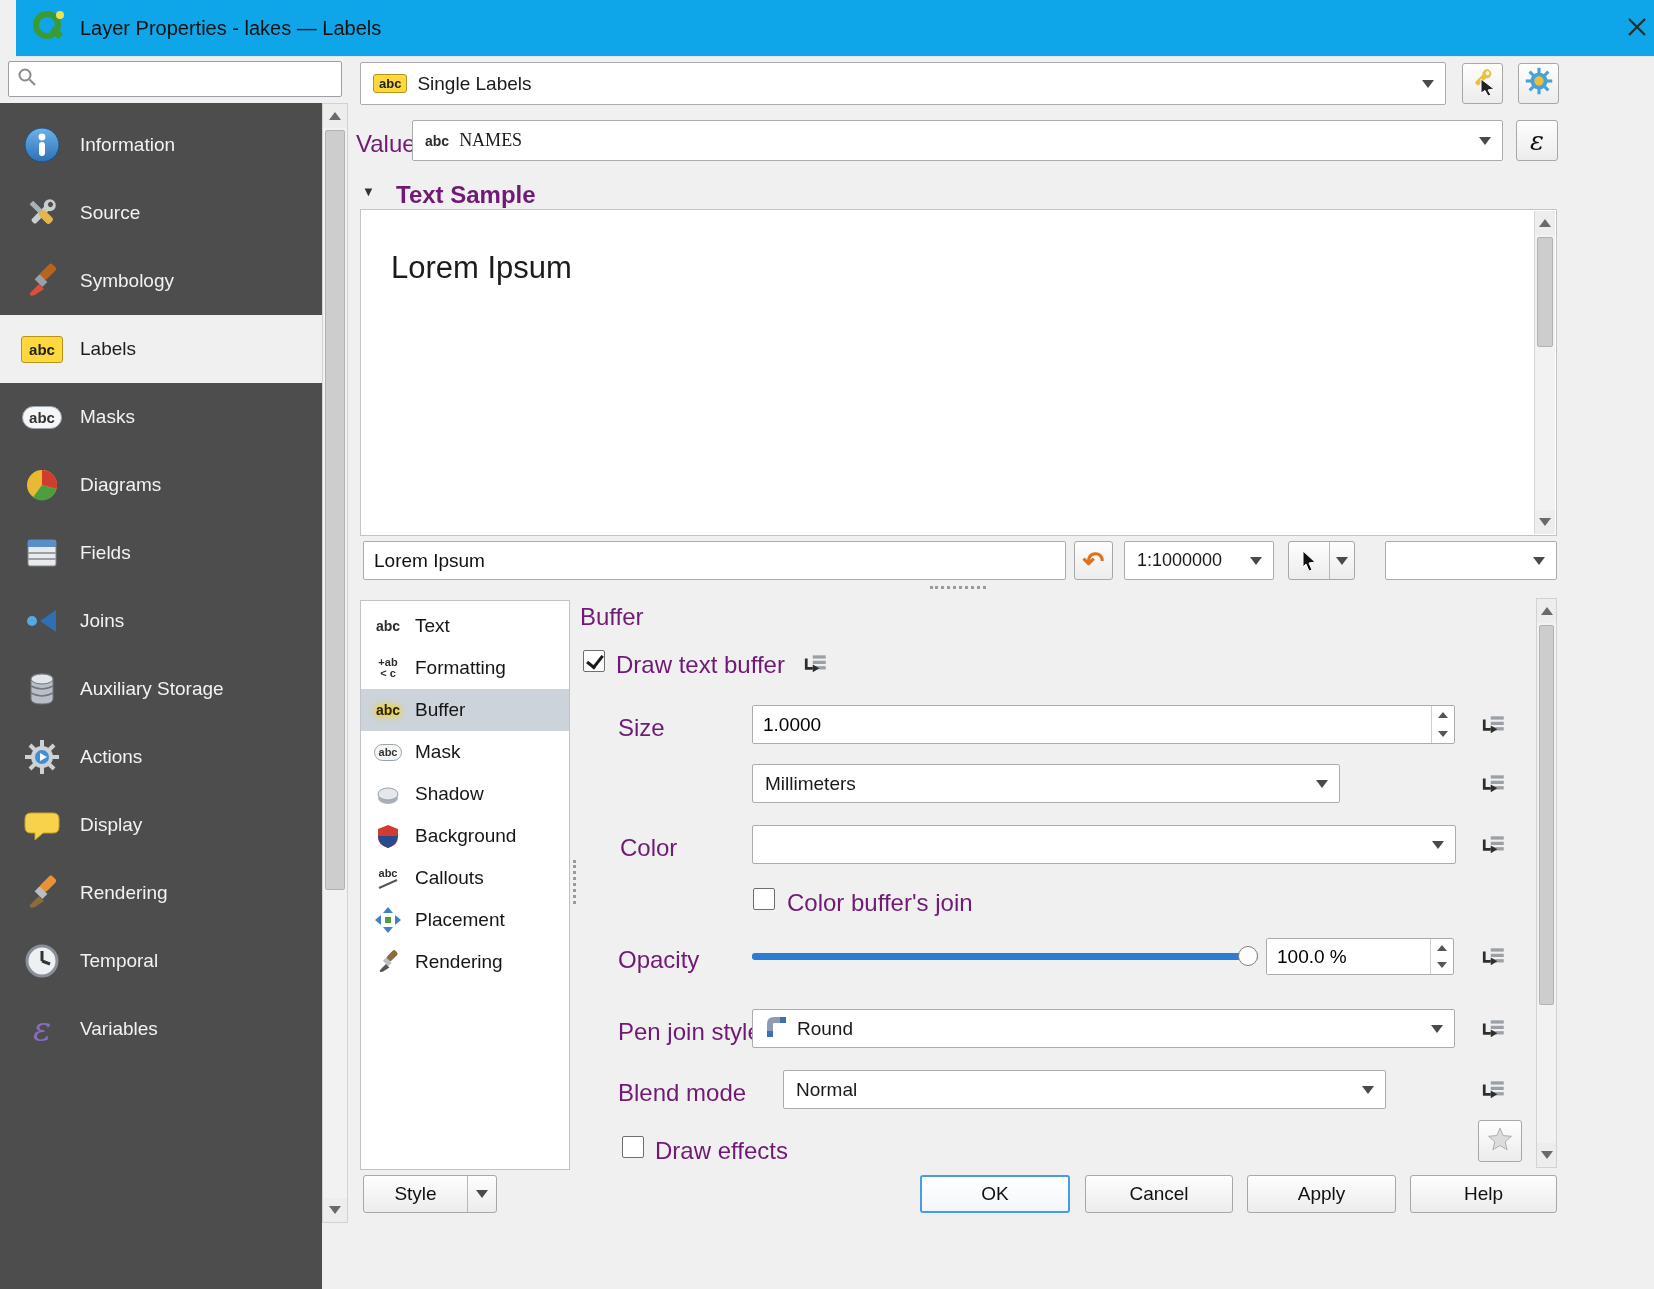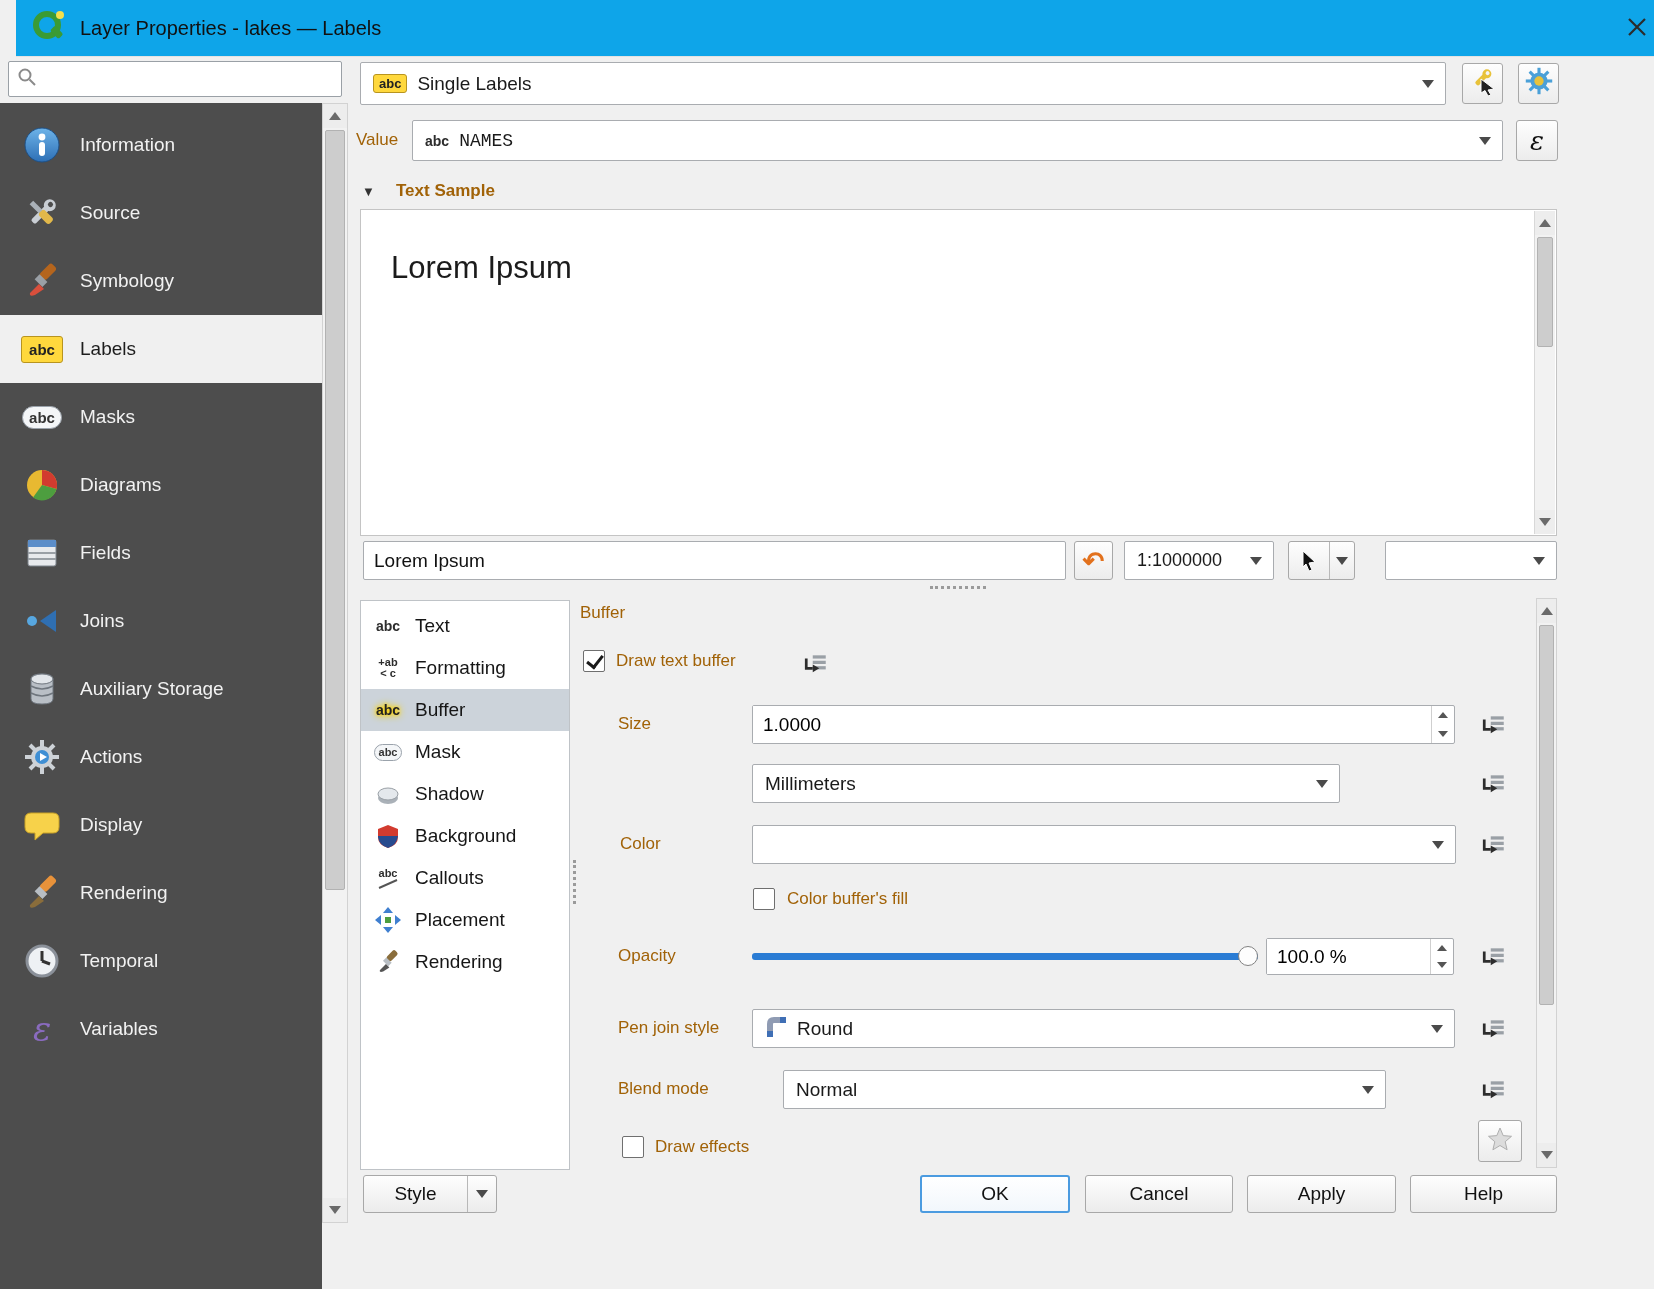--- a/index.html
+++ b/index.html
@@ -34,21 +34,21 @@
   .btn.primary{border:2px solid #4b9be0;background:linear-gradient(#ffffff,#f2f7fc)}
   .input{position:absolute;background:#fff;border:1px solid #a9acb0;border-radius:2px;font-size:19px;padding:0 10px;font-family:"Liberation Sans",sans-serif;color:#111;outline:none}
   .spinwrap{position:absolute;background:#fff;border:1px solid #a9acb0;border-radius:2px}
   .spinwrap input{position:absolute;left:0;top:0;bottom:0;right:24px;border:none;outline:none;font-size:19px;padding:0 10px;font-family:"Liberation Sans",sans-serif;width:calc(100% - 24px)}
   .spin-arrows{position:absolute;right:0;top:0;bottom:0;width:23px;border-left:1px solid #cfcfcf;display:flex;flex-direction:column}
   .spin-arrows .sa{flex:1;display:flex;align-items:center;justify-content:center}
   .sa .t-up{width:0;height:0;border-left:5px solid transparent;border-right:5px solid transparent;border-bottom:6px solid #555}
   .sa .t-dn{width:0;height:0;border-left:5px solid transparent;border-right:5px solid transparent;border-top:6px solid #555}
   .checkbox{position:absolute;width:22px;height:22px;background:#fff;border:1px solid #6f6f6f;border-radius:2px}
   .checkbox.on::after{content:"";position:absolute;left:6px;top:1px;width:7px;height:13px;border-right:3px solid #1a1a1a;border-bottom:3px solid #1a1a1a;transform:rotate(38deg)}
-  .lbl{position:absolute;font-size:17px;color:#a16207;white-space:nowrap;line-height:1.1}
+  .lbl{position:absolute;font-size:24px;color:#701a75;white-space:nowrap;line-height:1.1}
   .ovr{position:absolute;width:40px;height:40px;display:flex;align-items:center;justify-content:center;background:transparent;border:none}
 
   .tag-abc{background:#ffd83d;border:1px solid #b8941f;border-radius:3px;color:#222;font-weight:bold;font-size:13px;padding:2px 5px;line-height:1}
   .mask-abc{background:#f4f6f8;border:1px solid #9aa2ab;border-radius:12px;color:#333;font-weight:bold;font-size:13px;padding:3px 6px;line-height:1}
   .abc-sm{color:#2d2d2d;font-weight:bold;font-size:14px;line-height:1}
   .abc-halo{color:#222;font-weight:bold;font-size:14px;line-height:1;text-shadow:0 0 3px #ffd400,0 0 6px #ffd400,0 0 8px #ffd400}
   .eps{font-family:"DejaVu Serif",serif;font-style:italic;font-size:26px;color:#111;line-height:1}
 
   
   .preview{position:absolute;left:360px;top:209px;width:1197px;height:327px;background:#fff;border:1px solid #c4c4c4}
@@ -62,21 +62,21 @@
 
   
   .slider{position:absolute;height:20px;display:flex;align-items:center}
   .slider .track{width:100%;height:7px;background:#2a7cd4;border-radius:3px}
   .slider .handle{position:absolute;right:0;top:0;width:20px;height:20px;background:#fdfdfd;border:1px solid #828282;border-radius:50%}
 
   .split-h{position:absolute;left:930px;top:586px;width:56px;height:0;border-top:3px dotted #9a9a9a}
   .split-v{position:absolute;left:573px;top:860px;width:0;height:44px;border-left:3px dotted #9a9a9a}
 
   .sep{width:1px;align-self:stretch;background:#b8b8b8}
-  .mono{font-family:Liberation Mono, monospace}
+  .mono{font-family:Liberation Serif, serif}
 </style>
 </head>
 <body>
 
 <div>
 
   <div class="titlebar">
     <span>
       <svg width="36" height="36" viewBox="0 0 36 36">
         <circle cx="17" cy="17" r="11" fill="none" stroke="#3a9b35" stroke-width="6"></circle>
@@ -498,21 +498,21 @@
     <svg width="26" height="26" viewBox="0 0 24 24">
       <rect x="9" y="4" width="12" height="3" fill="#9aa0a6"></rect>
         <rect x="9" y="9" width="12" height="3" fill="#9aa0a6"></rect>
         <rect x="9" y="14" width="12" height="3" fill="#9aa0a6"></rect>
       <path d="M3 7 V16 H9" fill="none" stroke="#2d2d2d" stroke-width="2.5"></path>
       <polygon points="9,12.5 9,19.5 15,16" fill="#2d2d2d"></polygon>
     </svg>
   </button>
 
   <span class="checkbox" style="left:753px;top:888px"></span>
-  <span class="lbl" style="left:787px;top:890px">Color buffer's fill</span>
+  <span class="lbl" style="left:787px;top:890px">Color buffer's join</span>
 
   <span class="lbl" style="left:618px;top:947px">Opacity</span>
   <div class="slider" style="left:752px;top:946px;width:506px">
     <span class="track"></span>
     <span class="handle"></span>
   </div>
   <div class="spinwrap" style="left:1266px;top:938px;width:188px;height:37px">
     <input value="100.0 %" style="">
     <span class="spin-arrows">
       <span class="sa">

